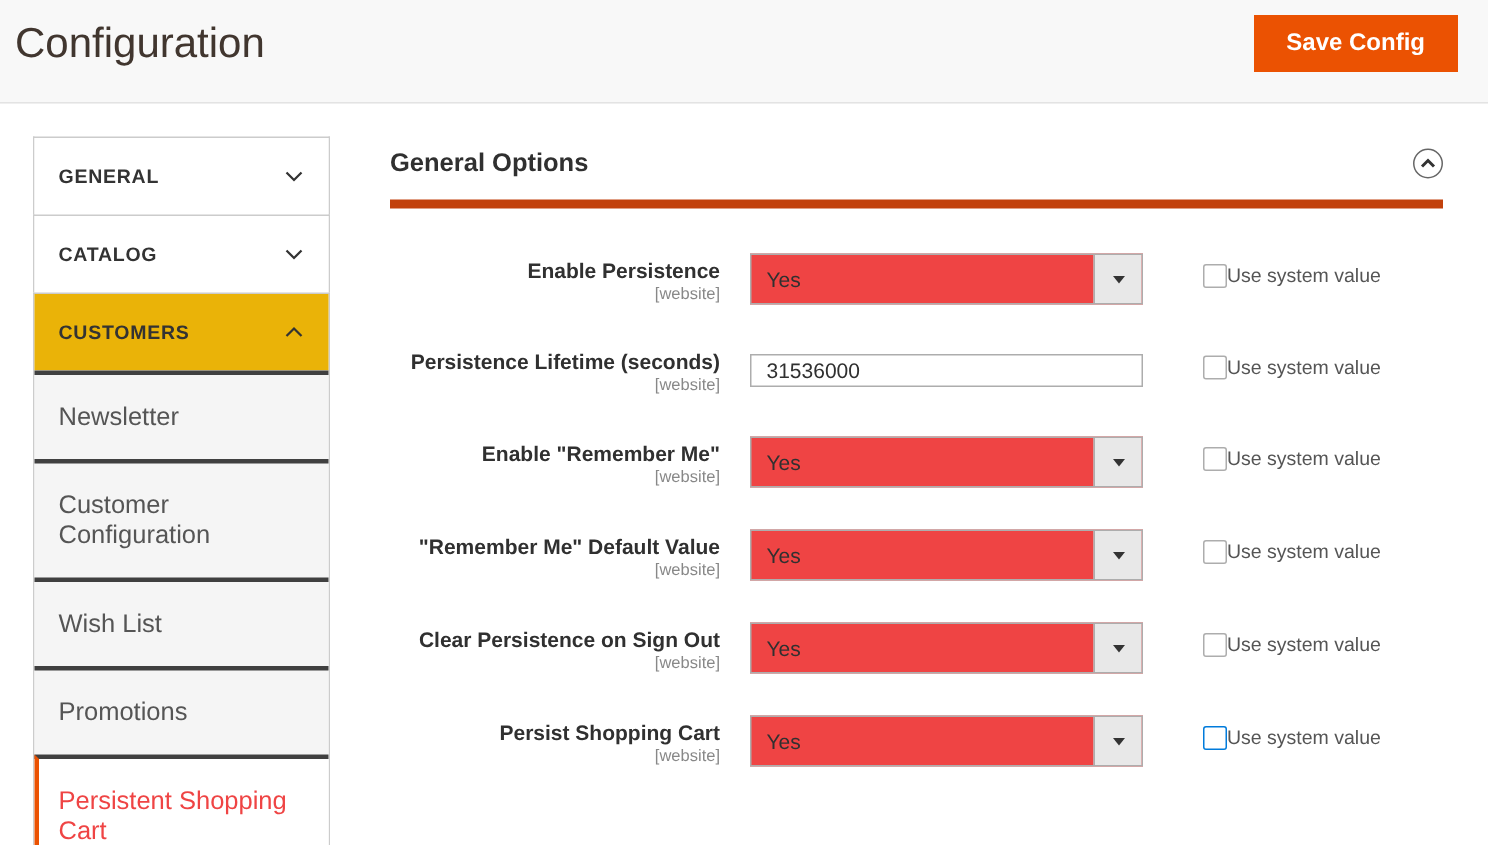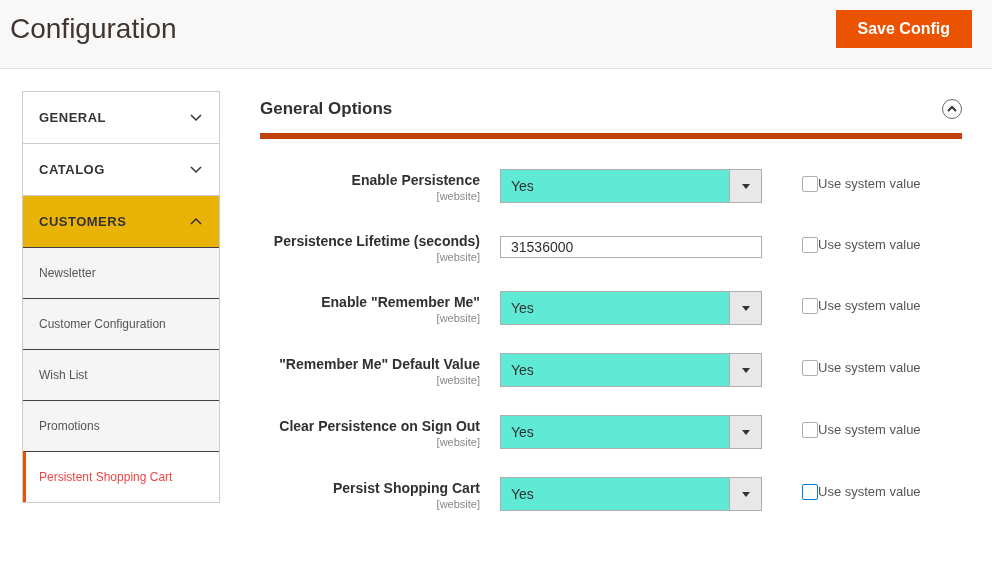--- a/index.html
+++ b/index.html
@@ -65,24 +65,24 @@
     height: 14px;
     stroke: #333;
     stroke-width: 1.5;
     fill: none;
   }
   .accordion-items {
     background: #f5f5f5;
   }
   .accordion-item {
     padding: 18px 16px;
-    font-size: 12px;
+    font-size: 17px;
     color: #555;
     cursor: pointer;
-    border-top: 1px solid #404040;
+    border-top: 3px solid #404040;
   }
   .accordion-item.active {
     background: #fff;
     border-left: 3px solid #eb5202;
     padding-left: 13px;
     color: #ef4444;
   }
   .main {
     flex: 1;
     padding: 30px 30px 30px 40px;
@@ -144,21 +144,21 @@
     width: 262px;
     flex-shrink: 0;
   }
   .form-select {
     position: relative;
     width: 100%;
     height: 34px;
     border: 1px solid #adadad;
     display: flex;
     align-items: center;
-    background: #5eead4;
+    background: #ef4444;
     cursor: pointer;
   }
   .form-select-value {
     flex: 1;
     padding: 0 10px;
     font-size: 14px;
     color: #303030;
   }
   .form-select-arrow {
     width: 32px;

